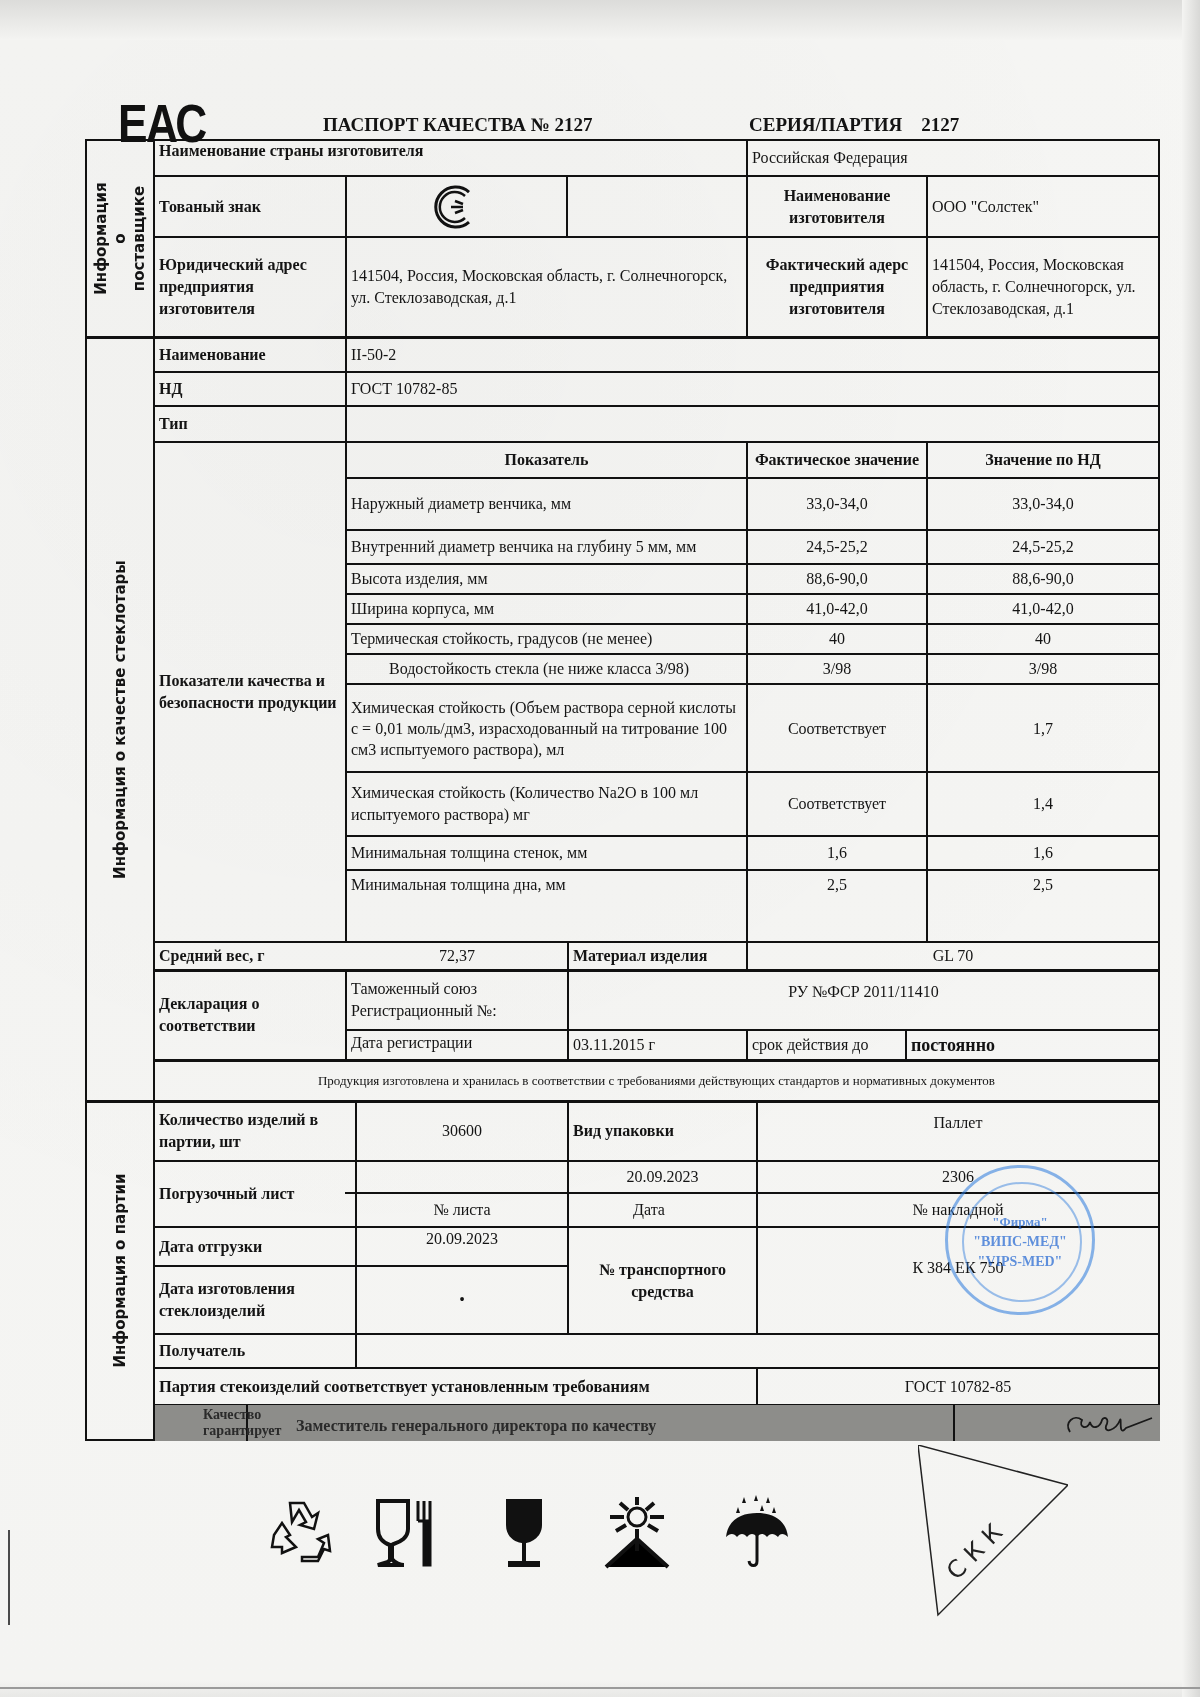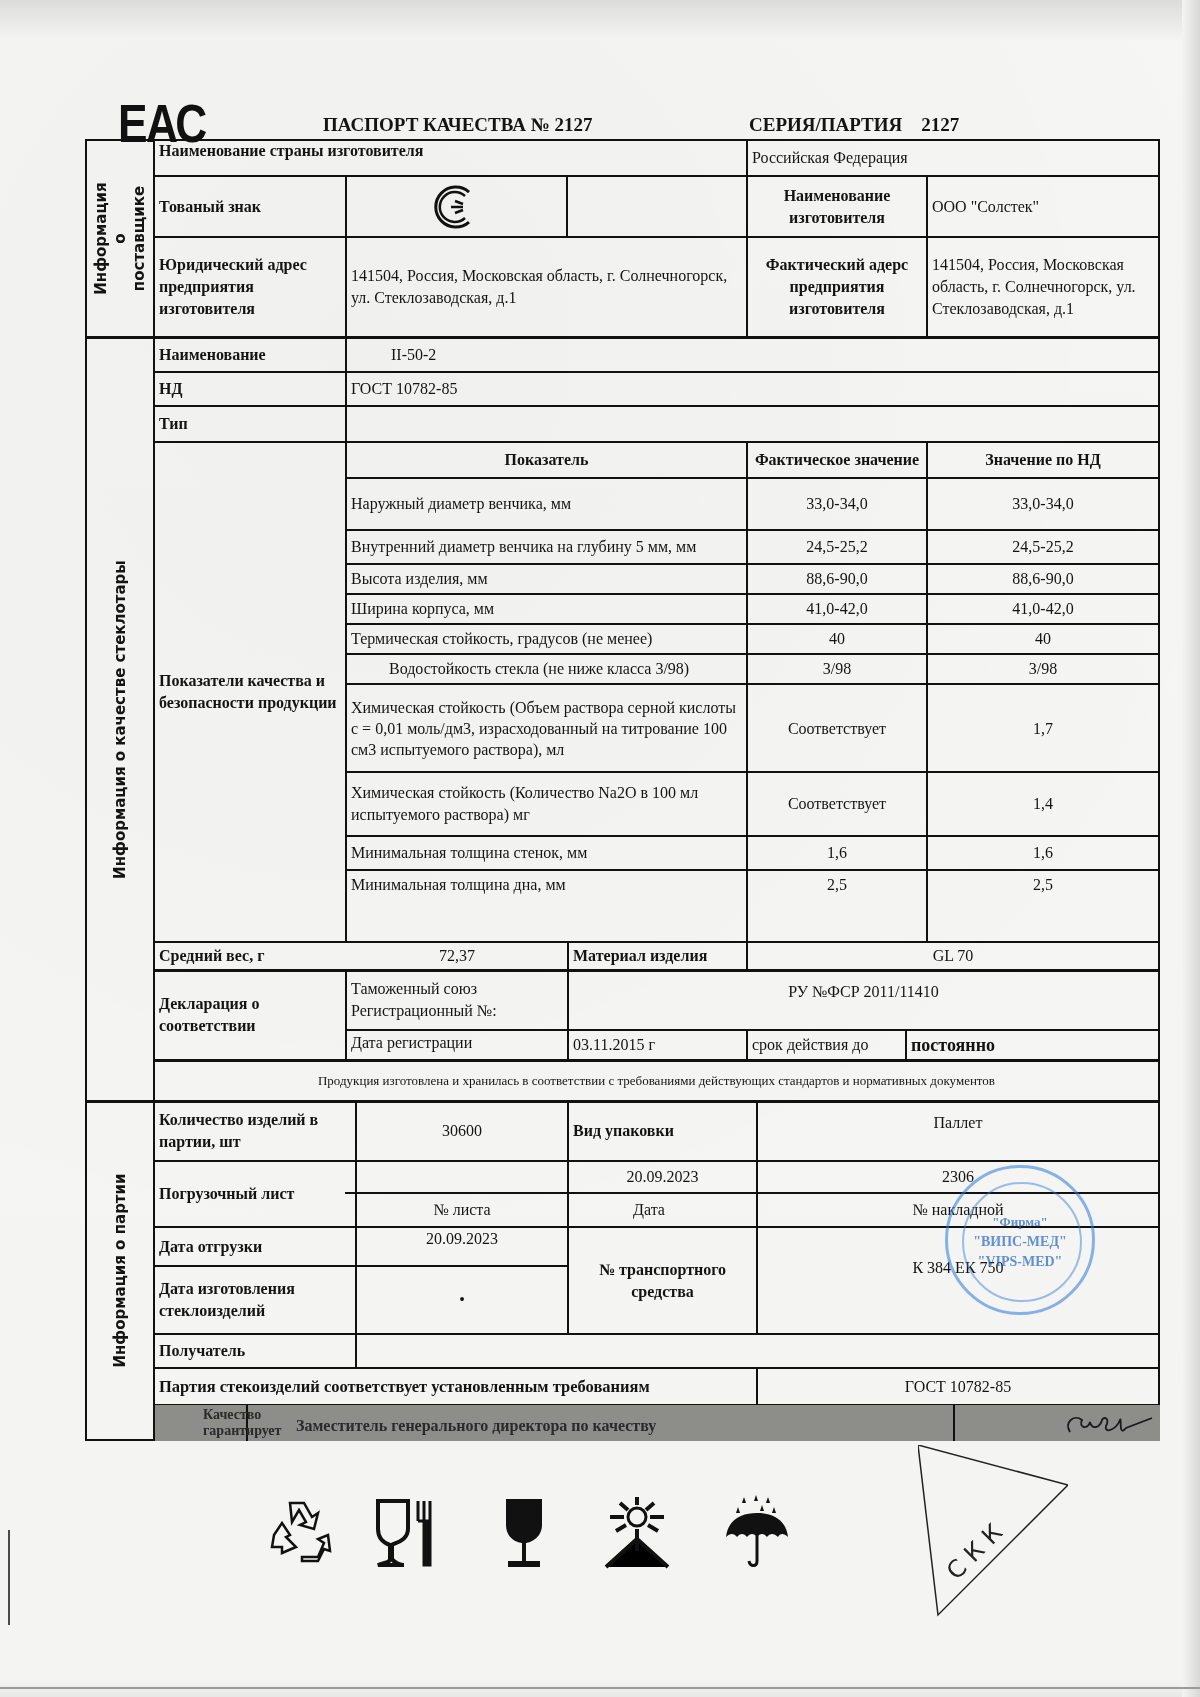--- a/index.html
+++ b/index.html
@@ -109,21 +109,21 @@
   <div class="cell" style="left:347px;top:238px;width:399px;height:98px;">141504, Россия, Московская область, г. Солнечногорск, ул. Стеклозаводская, д.1</div>
   <div class="cell b c" style="left:748px;top:238px;width:178px;height:98px;">Фактический адерс предприятия изготовителя</div>
   <div class="cell" style="left:928px;top:238px;width:230px;height:98px;">141504, Россия, Московская область, г. Солнечногорск, ул. Стеклозаводская, д.1</div>
 
   <div class="hl" style="left:153px;top:371px;width:1007px;"></div>
   <div class="hl" style="left:153px;top:405px;width:1007px;"></div>
   <div class="hl" style="left:153px;top:441px;width:1007px;"></div>
   <div class="vl" style="left:345px;top:336px;height:605px;"></div>
 
   <div class="cell b" style="left:155px;top:338px;width:190px;height:33px;">Наименование</div>
-  <div class="cell" style="left:347px;top:338px;width:811px;height:33px;margin-left:40px;">II-50-2</div>
+  <div class="cell" style="left:347px;top:338px;width:811px;height:33px;">II-50-2</div>
   <div class="cell b" style="left:155px;top:373px;width:190px;height:32px;">НД</div>
   <div class="cell" style="left:347px;top:373px;width:811px;height:32px;">ГОСТ 10782-85</div>
   <div class="cell b" style="left:155px;top:407px;width:190px;height:34px;">Тип</div>
 
   <div class="cell b" style="left:155px;top:443px;width:190px;height:498px;">Показатели качества и безопасности продукции</div>
 
   <div class="vl" style="left:746px;top:441px;height:500px;"></div>
   <div class="vl" style="left:926px;top:441px;height:500px;"></div>
 
   <div id="qrows">

